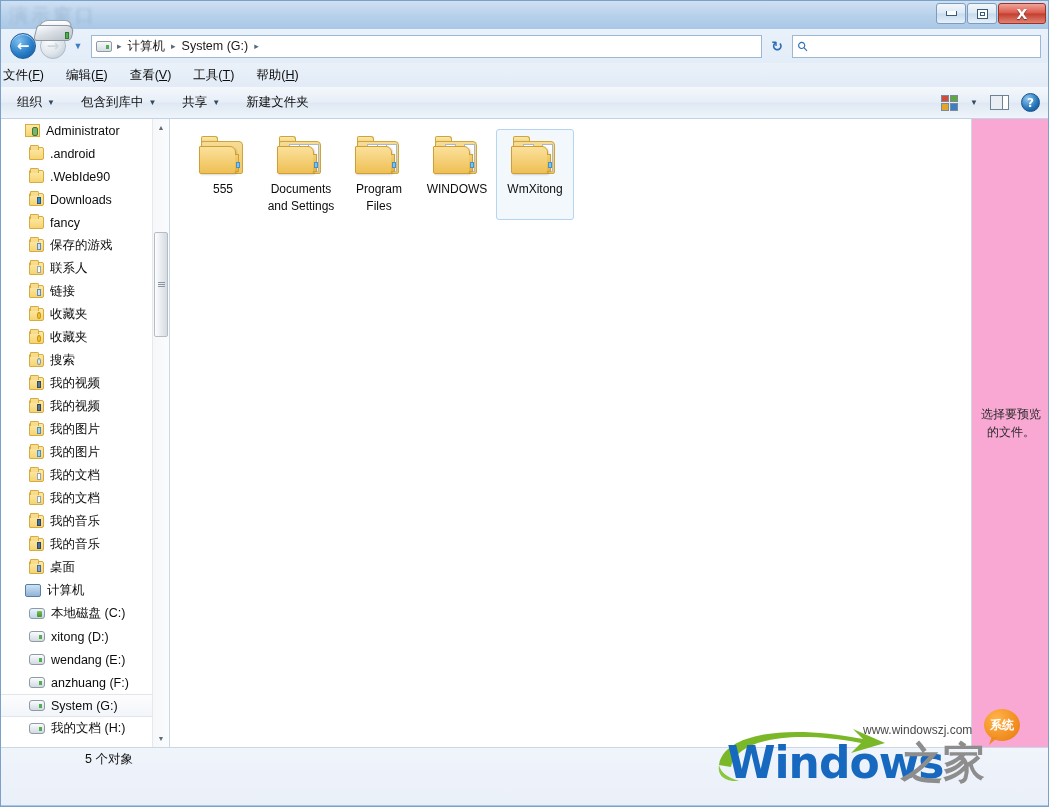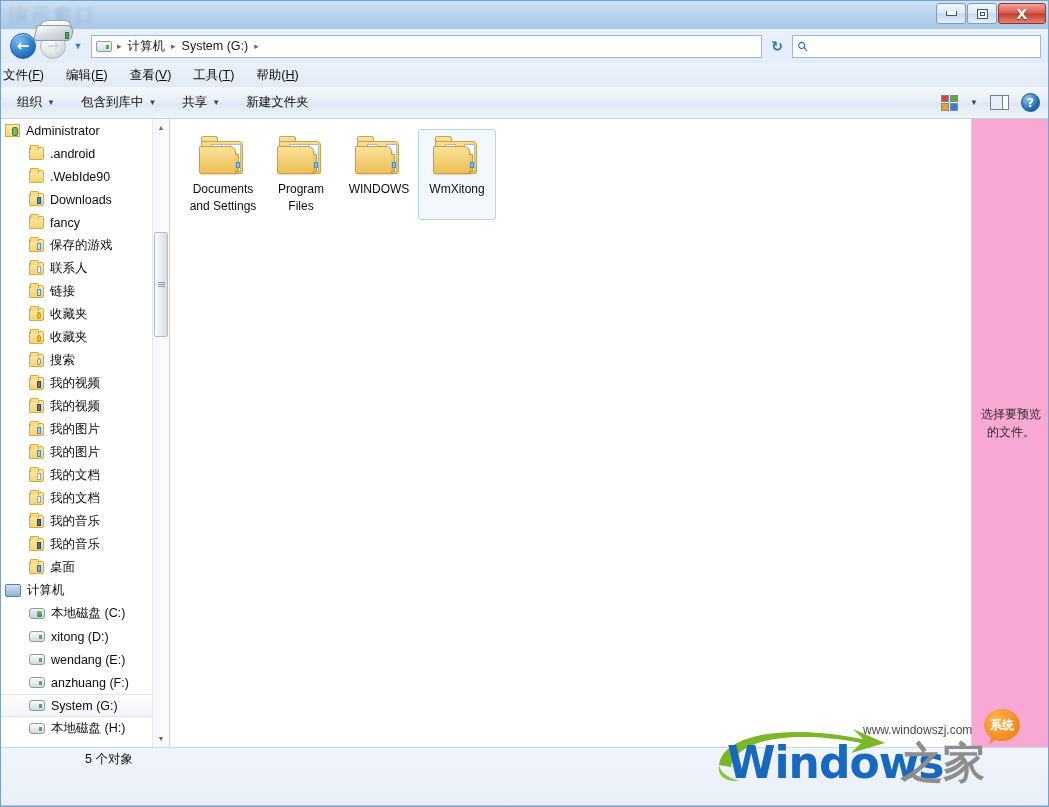--- a/index.html
+++ b/index.html
@@ -139,21 +139,21 @@
   
   #body { position: absolute; left: 0; top: 118px; width: 1049px; height: 628px; display: flex; }
   #sidebar {
     width: 169px; height: 628px; background: #fff;
     border-right: 1px solid #c9d7e6; position: relative; overflow: hidden;
   }
   .tree-row {
     height: 23px; display: flex; align-items: center; gap: 6px;
     padding-left: 28px; font-size: 12.5px; color: #0c0c0c; white-space: nowrap;
   }
-  .tree-row.lvl0 { padding-left: 4px; }
+  .tree-row.lvl0 { padding-left: 24px; }
   .tree-row.sel {
     background: linear-gradient(180deg, #fdfdfe 0%, #f2f5f9 100%);
     border-top: 1px solid #e0e6ee; border-bottom: 1px solid #e0e6ee;
   }
   .fi { width: 15px; height: 13px; position: relative; flex: none; }
   .fi.folder {
     background: linear-gradient(180deg,#fde9a8 0%, #f6d472 100%);
     border: 1px solid #d8ab3e; border-radius: 1px 2px 2px 1px;
   }
   .fi.folder::before {
@@ -520,34 +520,44 @@
           <div class="tree-row">
             <span class="fi hdd"><i></i></span>
             <span>anzhuang (F:)</span>
           </div>
           <div class="tree-row sel">
             <span class="fi hdd"><i></i></span>
             <span>System (G:)</span>
           </div>
           <div class="tree-row">
             <span class="fi hdd"><i></i></span>
-            <span>本地磁盘 (H:)</span>
+            <span>我的文档 (H:)</span>
           </div>
         </div>
       <div id="side-scroll">
         <div class="sarrow">▲</div>
         <div id="sthumb">
             <b></b>
           </div>
         <div class="sarrow" id="sbot">▼</div>
       </div>
     </div>
 
     <div id="filearea">
       <div id="grid">
+          <div class="tile">
+            <span class="folder-big">
+              <span class="tab"></span>
+              <span class="back"></span>
+              <span class="front"></span>
+              <span class="spine"></span>
+              <span class="tag"></span>
+            </span>
+            <span class="tile-label">555</span>
+          </div>
           <div class="tile">
             <span class="folder-big">
               <span class="tab"></span>
               <span class="back"></span>
               <span class="paper p1"></span>
               <span class="paper p2"></span>
               <span class="paper p3"></span>
               <span class="front"></span>
               <span class="spine"></span>
               <span class="tag"></span>

